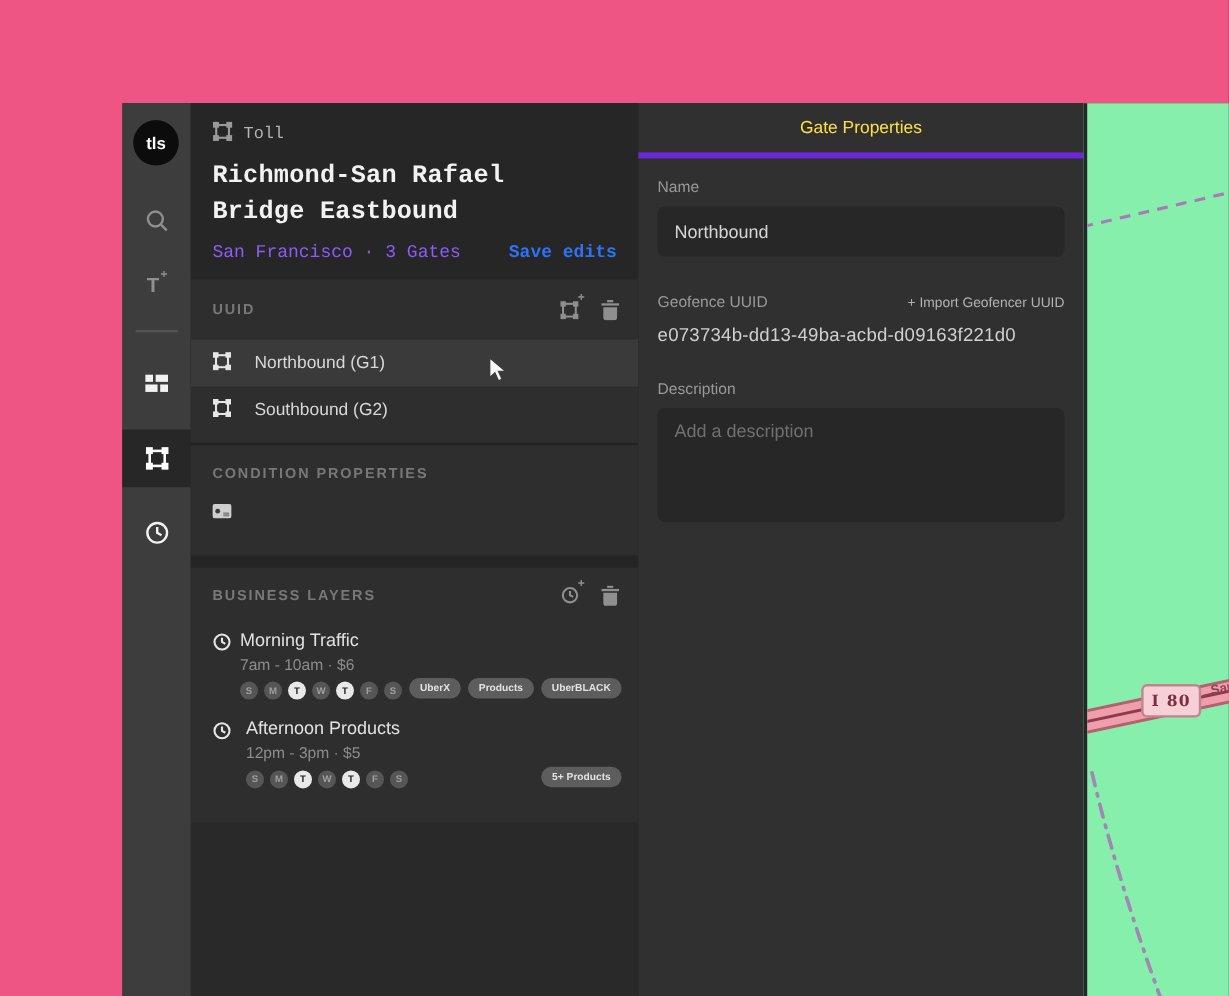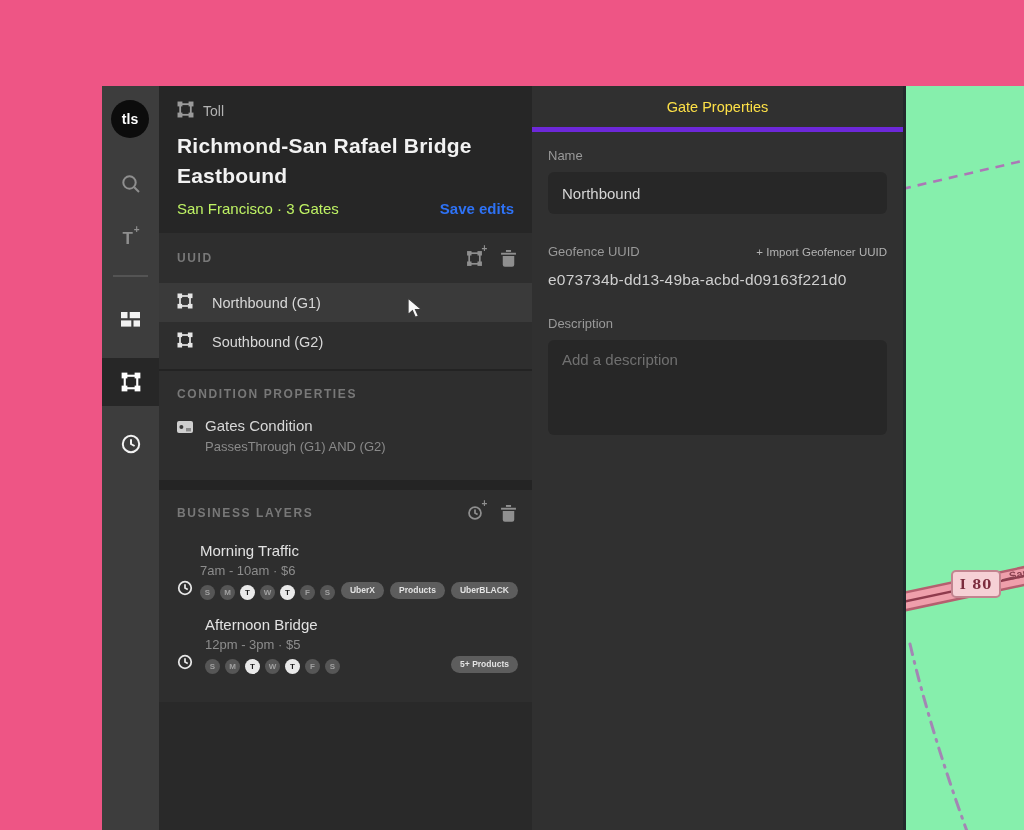--- a/index.html
+++ b/index.html
@@ -15,25 +15,25 @@
           display:flex; align-items:center; justify-content:center; cursor:pointer; }
   .side-item { position:absolute; left:0; width:57px; height:44px; display:flex; align-items:center; justify-content:center; cursor:pointer; }
   .side-item svg { display:block; }
   .side-tile-active { background:#272727; height:48px; }
   .texttool { color:#8f8f8f; font-size:17px; font-weight:bold; }
   .texttool sup { font-size:10px; position:relative; top:-4px; left:1px; }
   .side-divider { position:absolute; left:11px; top:189px; width:35px; height:2px; background:#545454; }
 
   
   .panel-left { position:absolute; left:57px; top:0; width:373px; height:100%; background:#292929; overflow:hidden; }
-  .title-block { height:147px; background:#262626; padding:15px 18px 0; }
+  .title-block { height:147px; background:#262626; padding:15px 18px 0;font-family:Liberation Mono, monospace; }
   .toll-row { display:flex; align-items:center; gap:9px; margin-bottom:10px; color:#b3b3b3; font-size:14px; }
   .page-title { color:#f2f2f2; font-size:21px; line-height:30px; font-weight:600; letter-spacing:.2px; width:300px; }
   .sub-row { display:flex; align-items:baseline; justify-content:space-between; margin-top:9px; }
-  .subtitle { color:#bef264; font-size:15px; }
+  .subtitle { color:#8b5cf6; font-size:15px; }
   .save-link { color:#2e72f5; font-size:15px; font-weight:bold; text-decoration:none; cursor:pointer; }
 
   .sec { background:#2e2e2e; }
   .sec-head { display:flex; align-items:center; padding:0 16px 0 18px; height:50px;
               color:#787878; font-size:12px; font-weight:bold; letter-spacing:1.6px; }
   .sec-head .spacer { flex:1; }
   .head-icon { margin-left:18px; cursor:pointer; position:relative; display:flex; }
   .plus-mark { position:absolute; top:-7px; right:-6px; font-size:10px; font-weight:bold; color:#8f8f8f; }
 
   .gate-row { height:39px; display:flex; align-items:center; gap:19px; padding:0 18px; cursor:pointer; color:#d8d8d8; font-size:14.5px; }
@@ -41,21 +41,21 @@
   .sec-gates { padding-bottom:8px; }
   .hr { height:2px; background:#232323; }
   .gap { height:10px; background:#242424; }
 
   .sec-cond { padding:4px 0 26px; }
   .cond-row { display:flex; gap:12px; padding:4px 18px 0; cursor:pointer; }
   .cond-title { color:#d8d8d8; font-size:15px; }
   .cond-rule { color:#8a8a8a; font-size:13px; margin-top:5px; }
 
   .sec-biz { padding-bottom:18px; }
-  .biz-row { display:flex; padding:6px 14px 10px 18px; cursor:pointer;align-items:flex-end; }
+  .biz-row { display:flex; padding:6px 14px 10px 18px; cursor:pointer; }
   .biz-clock { width:28px; padding-top:2px; }
   .biz-main { flex:1; }
   .biz-title { color:#e2e2e2; font-size:15px; }
   .biz-sched { color:#8d8d8d; font-size:13px; margin-top:4px; }
   .pill-row { display:flex; gap:5px; margin-top:7px; }
   .pill { width:15px; height:15px; border-radius:50%; background:#565656; color:#a0a0a0;
           font-size:8px; font-weight:bold; display:flex; align-items:center; justify-content:center; }
   .pill.active { background:#e9e9e9; color:#1c1c1c; }
   .biz-tags { display:flex; align-items:flex-end; padding-bottom:1px; }
   .tag { background:#5d5d5d; color:#e3e3e3; font-size:8.5px; font-weight:bold;
@@ -225,24 +225,20 @@
         <span>CONDITION PROPERTIES</span>
       </div>
       <div class="cond-row">
         <span style="padding-top:2px">
           <svg width="16" height="12" viewBox="0 0 16 12">
               <rect x="0" y="0" width="16" height="12" rx="2" fill="#cfcfcf"></rect>
               <circle cx="4.4" cy="6" r="2" fill="#3a3a3a"></circle>
               <rect x="9" y="7" width="5" height="3.4" fill="#8a8a8a"></rect>
             </svg>
         </span>
-        <span>
-          <div class="cond-title">Gates Condition</div>
-          <div class="cond-rule">PassesThrough (G1) AND (G2)</div>
-        </span>
       </div>
     </div>
 
     <div class="gap"></div>
 
     <div class="sec sec-biz">
       <div class="sec-head" style="height:46px">
         <span>BUSINESS LAYERS</span>
         <span class="spacer"></span>
         <span class="head-icon">
@@ -289,21 +285,21 @@
       </div>
 
       <div class="biz-row">
         <span class="biz-clock">
           <svg width="16" height="16" viewBox="0 0 22 22">
               <circle cx="11" cy="11" r="8.6" fill="none" stroke="#e6e6e6" stroke-width="2.4"></circle>
               <polyline points="11,6 11,11 14.8,13.2" fill="none" stroke="#e6e6e6" stroke-width="2.4"></polyline>
             </svg>
         </span>
         <span class="biz-main">
-          <div class="biz-title">Afternoon Bridge</div>
+          <div class="biz-title">Afternoon Products</div>
           <div class="biz-sched">12pm - 3pm · $5</div>
           <div class="pill-row">
             <span class="pill">S</span>
             <span class="pill">M</span>
             <span class="pill active">T</span>
             <span class="pill">W</span>
             <span class="pill active">T</span>
             <span class="pill">F</span>
             <span class="pill">S</span>
           </div>

